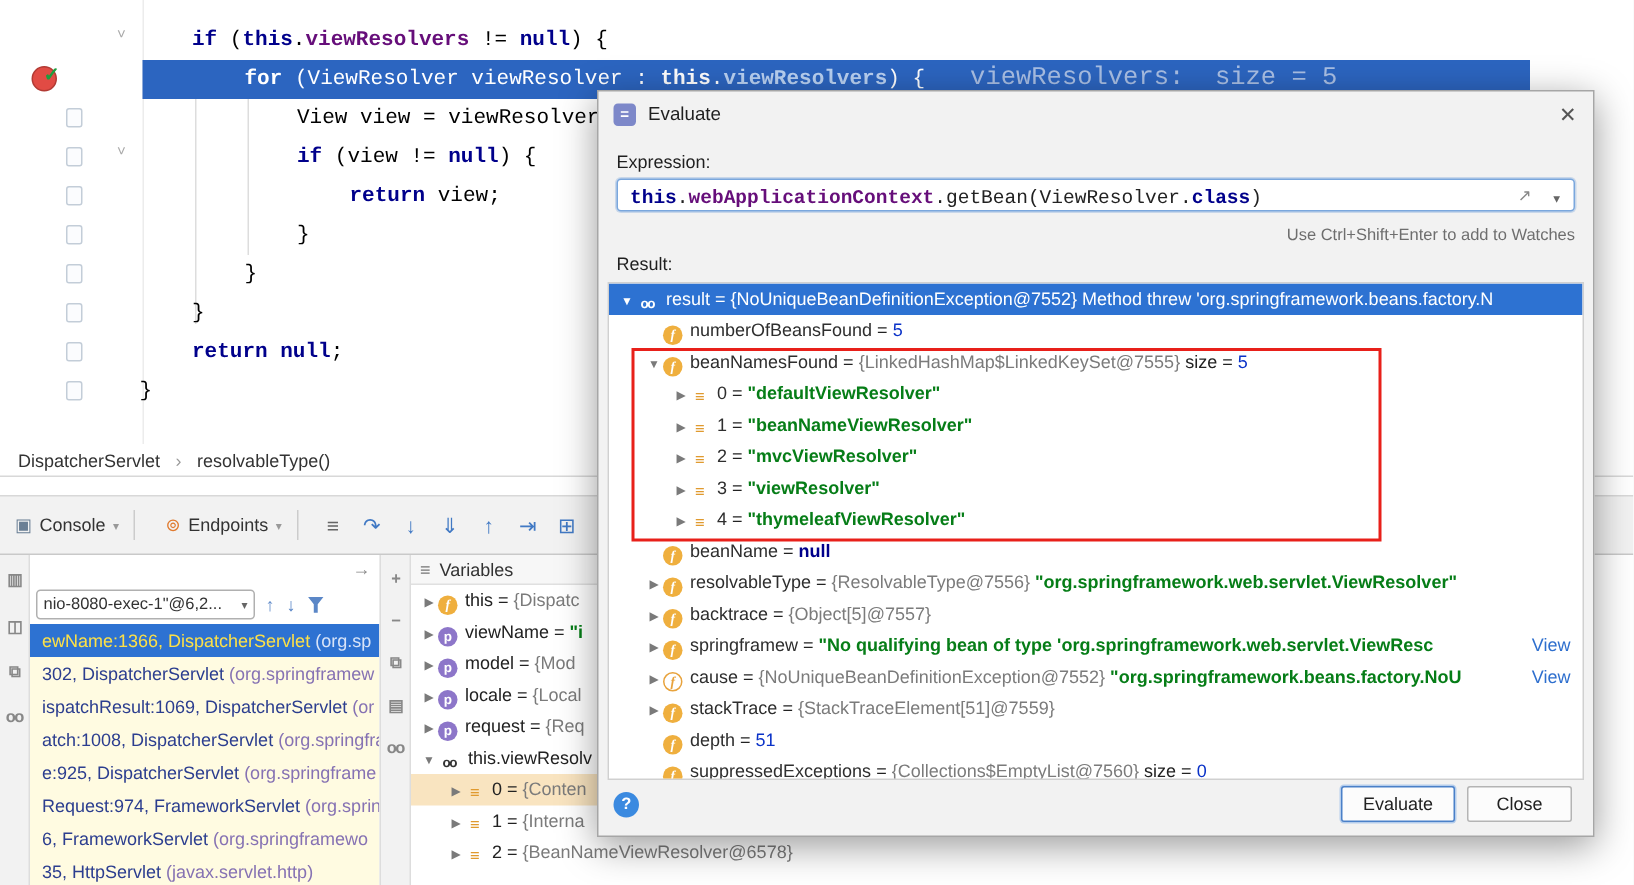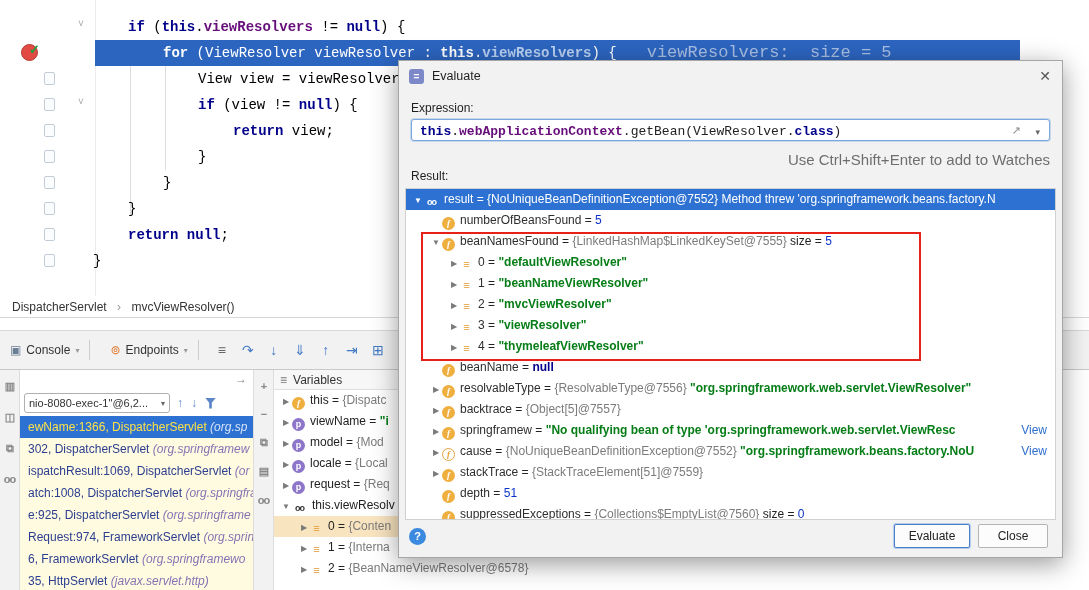--- a/index.html
+++ b/index.html
@@ -51,21 +51,21 @@
 #frames-header{height:26px;display:flex;align-items:center;padding:0 4px;gap:7px}
 #thread-combo{width:146px;height:20px;border:1px solid #b0b0b0;border-radius:3px;background:#fff;font-size:11px;display:flex;align-items:center;padding:0 4px;justify-content:space-between;overflow:hidden;white-space:nowrap;color:#333}
 #thread-combo .combo-caret{color:#666;font-size:8px;margin-left:3px}
 #frames-header-icons{display:flex;align-items:center;gap:8px}
 .fh-icon{color:#5b87c7;font-size:12px}
 .funnel{display:inline-block;width:11px;height:11px;background:#5b87c7;clip-path:polygon(0 0,100% 0,62% 48%,62% 100%,38% 100%,38% 48%)}
 #frames-list{height:174px;overflow:hidden}
 .frame-row{height:22px;line-height:22px;padding-left:8px;font-size:12px;white-space:nowrap;overflow:hidden;background:#fffbe1}
 .frame-row.sel{background:#2d72d2}
 .fmain{color:#2c3e8f}
-.fpkg{font-style:italic;color:#8672b3}
+.fpkg{color:#8672b3}
 .frame-row.sel .fmain{color:#fde047}
 .frame-row.sel .fpkg{color:#d8e4f8}
 #mid-toolbar{position:absolute;left:253px;top:370px;width:21px;height:220px;background:#f2f2f2;border-left:1px solid #ddd;border-right:1px solid #ddd;display:flex;flex-direction:column;align-items:center;padding-top:10px;gap:16px}
 #vars-panel{position:absolute;left:274px;top:370px;width:286px;height:220px;background:#fff;overflow:hidden}
 #vars-header{height:20px;background:#f7f7f7;border-bottom:1px solid #e0e0e0;display:flex;align-items:center;padding-left:6px;gap:6px;font-size:12px;color:#333}
 #vars-header .hdr-icon{color:#777}
 .var-row{height:21px;line-height:21px;font-size:12px;white-space:nowrap;overflow:hidden}
 .var-row.hl{background:#f9e4c0}
 .chev{display:inline-block;width:12px;color:#7a7a7a;font-size:8px;text-align:center}
 .vicon{display:inline-block;width:13px;height:13px;margin-right:5px;vertical-align:-2px;text-align:center}
@@ -86,21 +86,21 @@
 #dlg-icon{position:absolute;left:10px;top:8px;width:15px;height:15px;background:#7d88c9;border-radius:3px;color:#fff;font:bold 10px/15px "Liberation Sans",sans-serif;text-align:center}
 #dlg-title{position:absolute;left:33px;top:0;line-height:30px;color:#1f1f1f;font-size:12.5px}
 #dlg-close{position:absolute;right:11px;top:7px;color:#555;font-size:14px;cursor:default}
 #expr-label,#result-label{position:absolute;left:12px;color:#1f1f1f}
 #expr-label{top:40px}
 #result-label{top:108px}
 #expr-field{position:absolute;left:12px;top:58px;width:639px;height:22px;background:#fff;border:1px solid #7aa7dd;border-radius:3px;box-shadow:0 0 0 1px rgba(122,167,221,.35)}
 #expr-text{position:absolute;left:8px;top:0;line-height:24px;font-family:"Liberation Mono","DejaVu Sans Mono",monospace;font-size:13px;white-space:pre}
 #expr-expand{position:absolute;right:28px;top:4px;color:#888;font-size:11px}
 #expr-caret{position:absolute;right:9px;top:7px;color:#666;font-size:9px}
-#watches-hint{position:absolute;right:12px;top:90px;font-size:15px;color:#6e6e6e}
+#watches-hint{position:absolute;right:12px;top:90px;font-size:11px;color:#6e6e6e}
 #result-tree{position:absolute;left:6px;top:127px;width:651px;height:332px;background:#fff;border:1px solid #d0d0d0;overflow:hidden}
 .tree-row{position:relative;height:21px;line-height:21px;white-space:nowrap;overflow:hidden;font-size:12px}
 .tree-row.sel{background:#2d72d2}
 .tree-row.sel span{color:#fff !important}
 .view-link{position:absolute;right:8px;top:0;color:#2e6fce !important;background:inherit}
 #red-box{position:absolute;left:22px;top:171px;width:500px;height:129px;border:2px solid #e8201a;pointer-events:none;z-index:5}
 #dlg-help{position:absolute;left:10px;bottom:12px;width:17px;height:17px;border-radius:50%;background:#3b8ae0;color:#fff;font:bold 11px/17px "Liberation Sans",sans-serif;text-align:center}
 .dlg-btn{position:absolute;bottom:9px;height:24px;background:#fcfcfc;font-size:12px;text-align:center;line-height:22px;color:#222;cursor:default}
 #btn-evaluate{right:92px;width:76px;border:1px solid #4a80c8;box-shadow:0 0 0 1px #b5cdec;border-radius:2px}
 #btn-close{right:14px;width:70px;border:1px solid #b4b4b4;border-radius:2px}
@@ -137,21 +137,21 @@
       <div class="page-icon" style="top: 150px;"></div>
       <div class="page-icon" style="top: 176px;"></div>
       <div class="page-icon" style="top: 202px;"></div>
       <div class="page-icon" style="top: 228px;"></div>
       <div class="page-icon" style="top: 254px;"></div>
     </div>
 
   <div id="breadcrumb">
     <span>DispatcherServlet</span>
     <span class="sep">›</span>
-    <span>mvcViewResolver()</span>
+    <span>resolvableType()</span>
   </div>
 
   <div id="debug-toolbar">
     <div class="dtab">
       <span id="console-icon">▣</span>
       <span>Console</span>
       <span class="tab-caret">▾</span>
     </div>
     <div class="vsep"></div>
     <div class="dtab">

